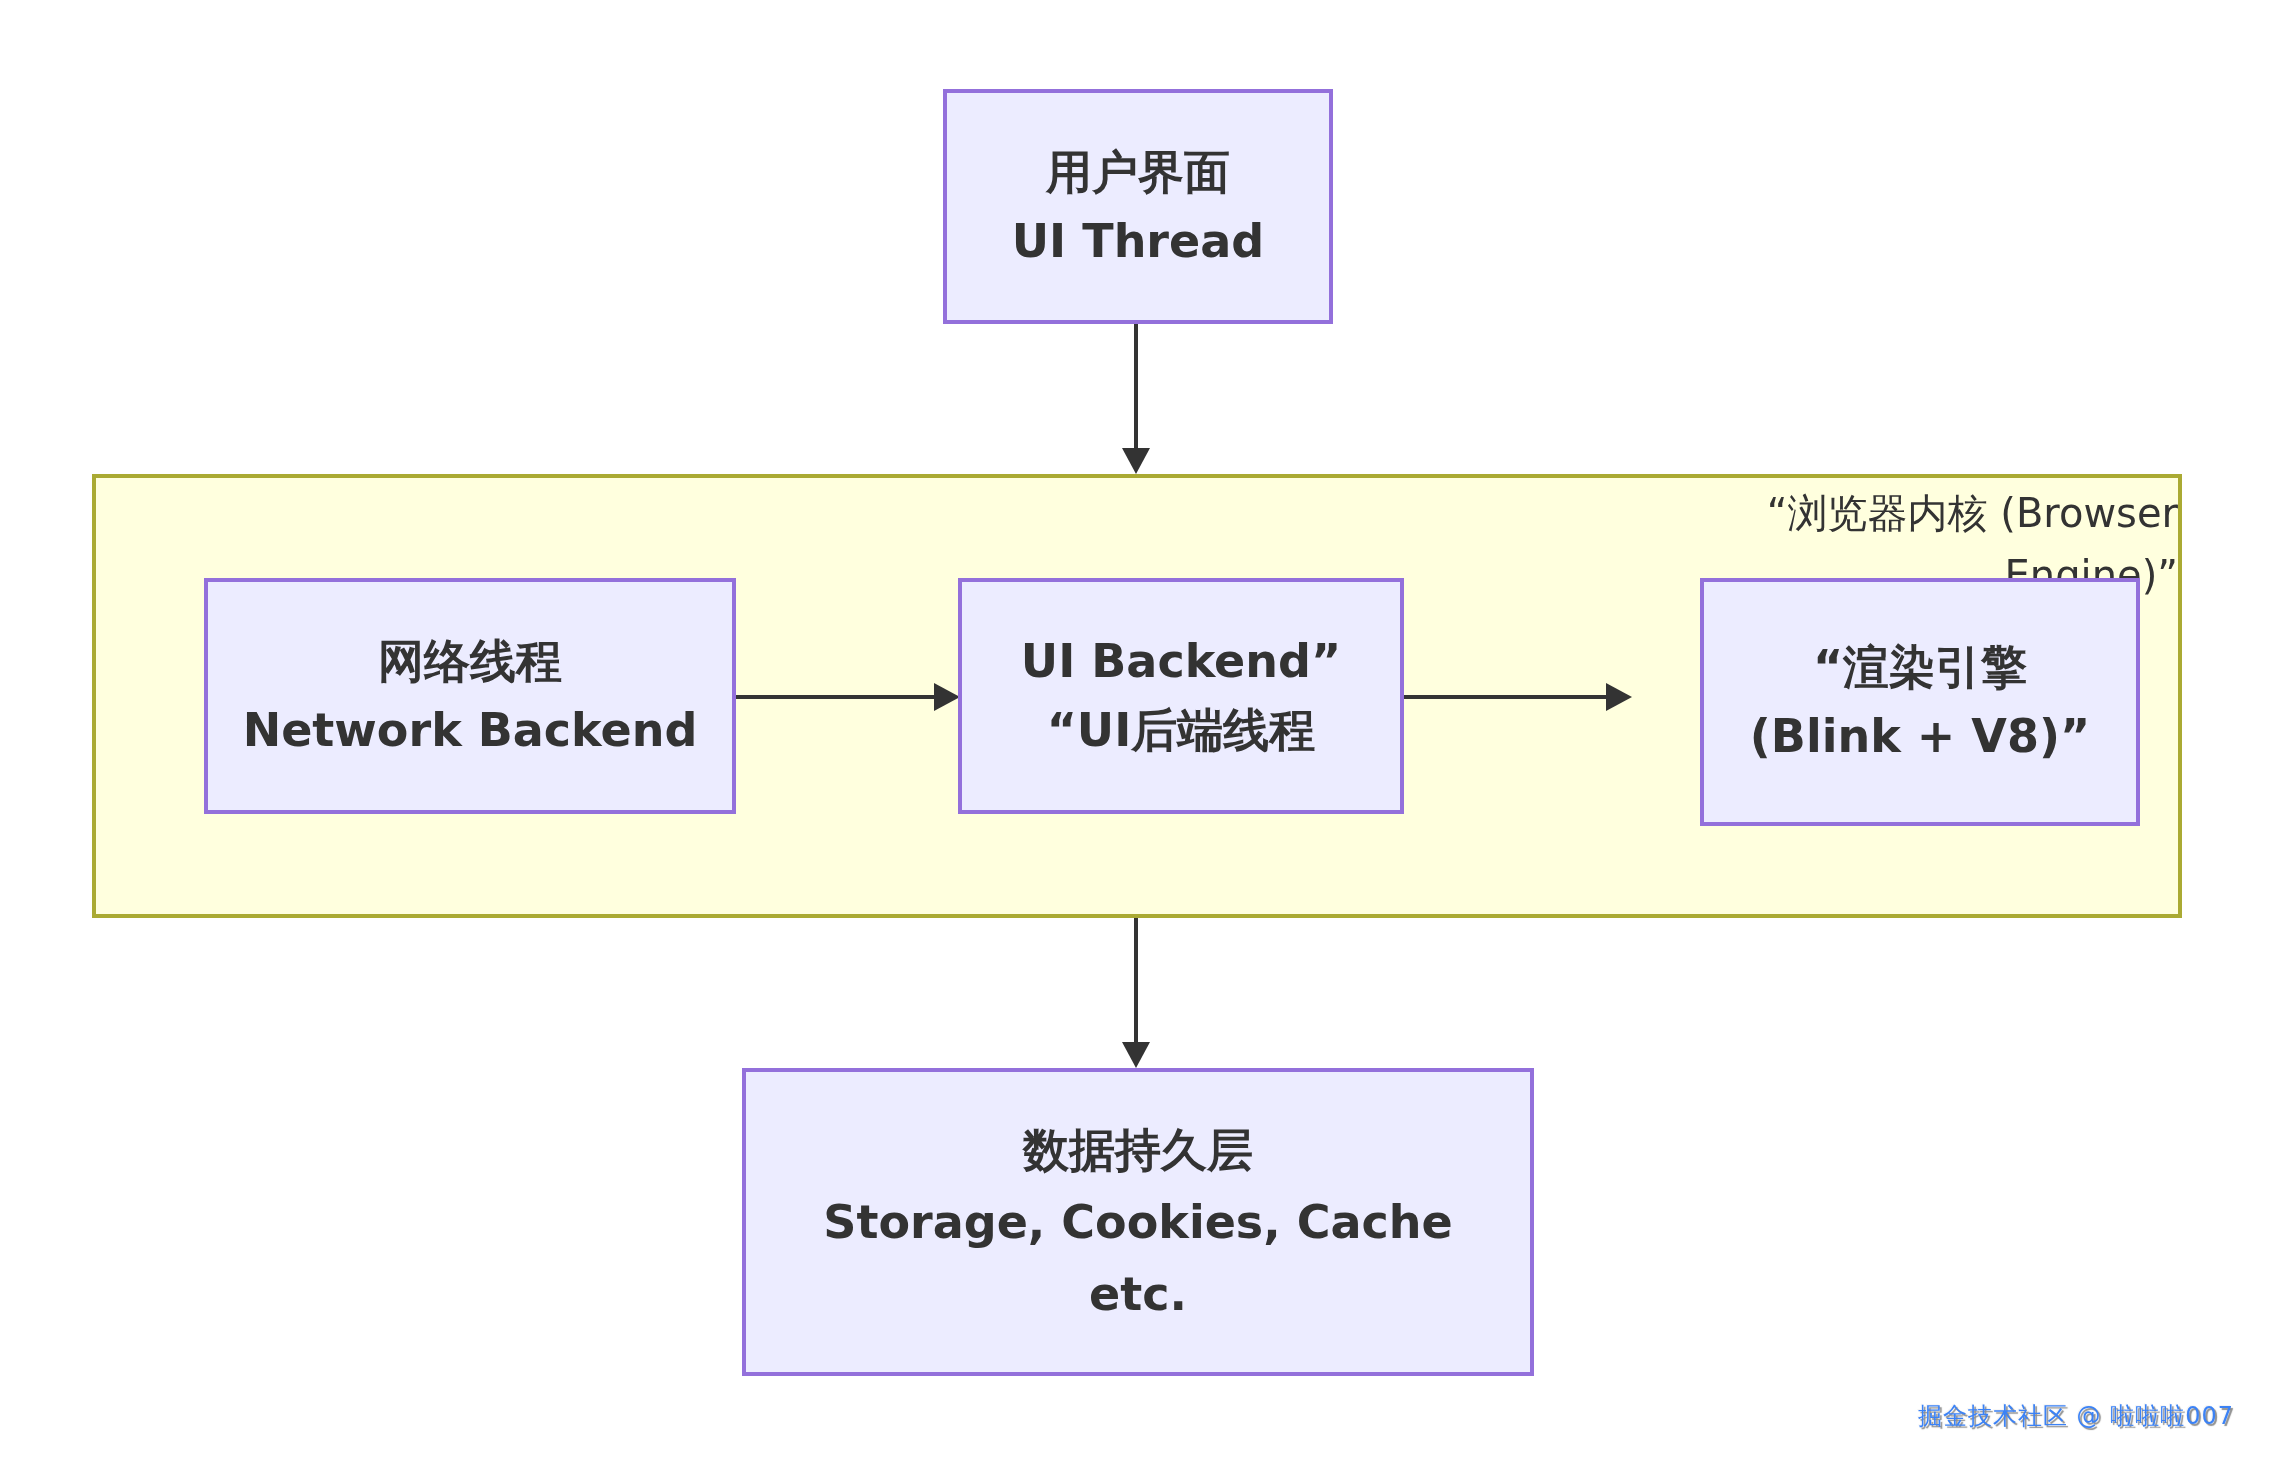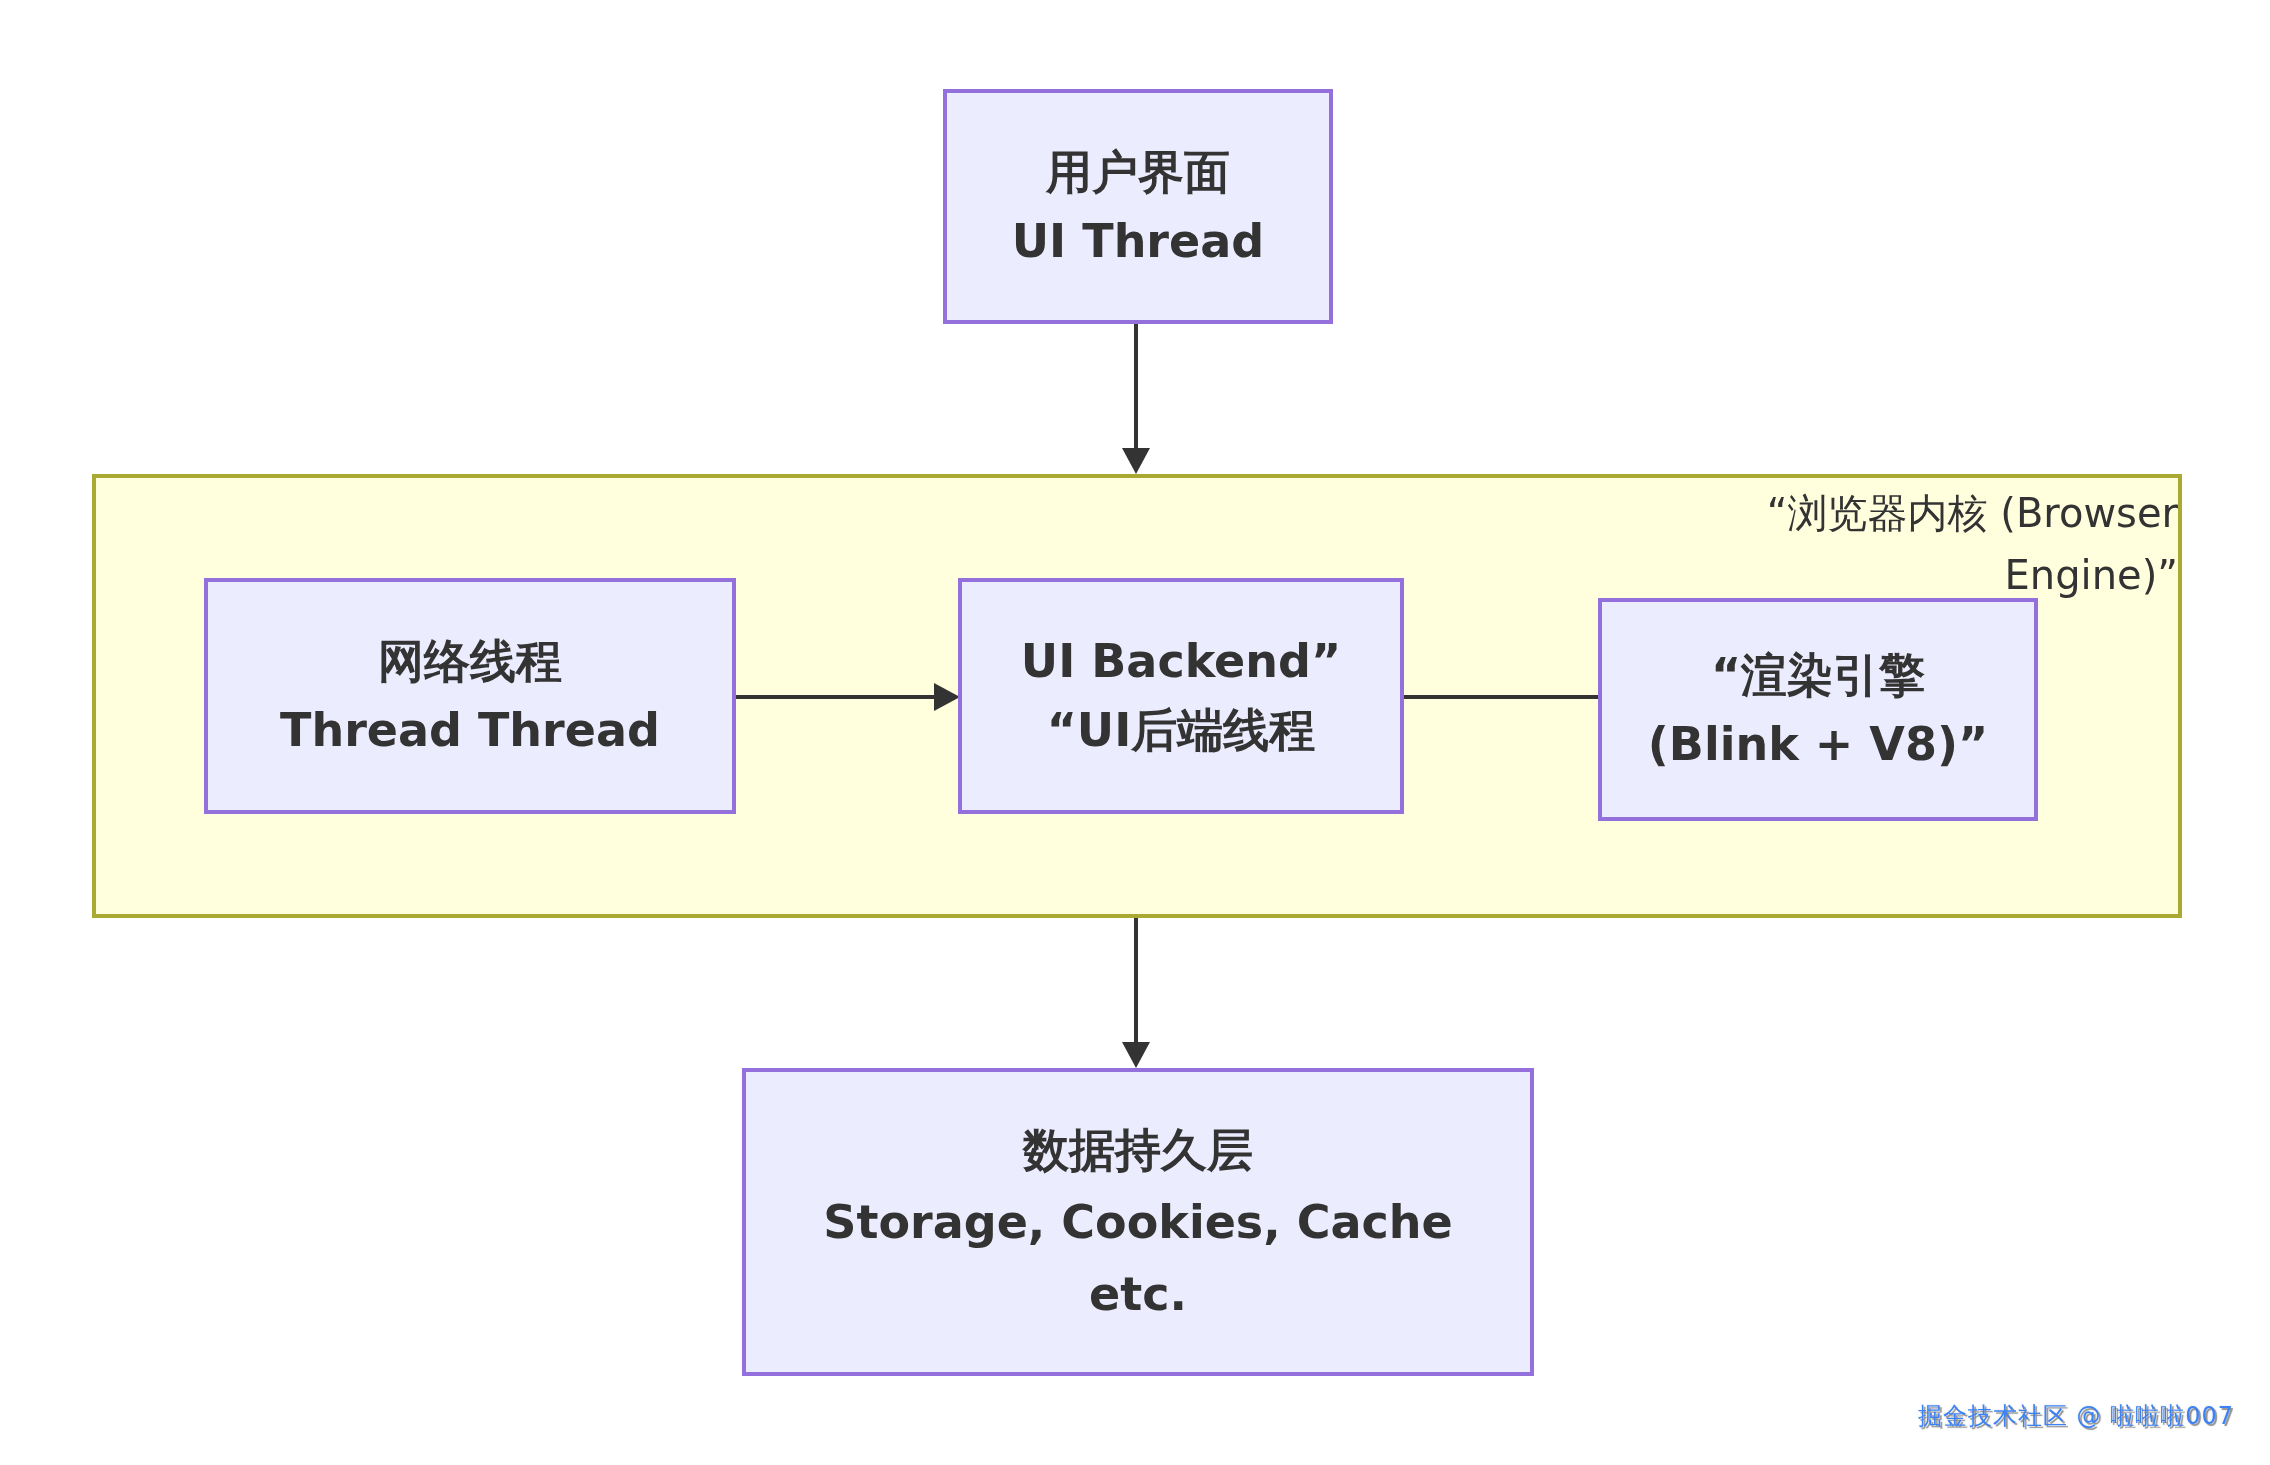--- a/index.html
+++ b/index.html
@@ -15,21 +15,21 @@
   .node{
     position:absolute; z-index:2;
     background:var(--node-fill);
     border:4px solid var(--node-border);
     display:flex; flex-direction:column; align-items:center; justify-content:center;
     text-align:center; font-size:46px; line-height:69px; color:var(--text);font-weight:bold;
   }
   #node-ui-thread{left:943px; top:89px;  width:390px; height:235px;}
   #node-network  {left:204px; top:578px; width:532px; height:236px;text-align:right;}
   #node-backend  {left:958px; top:578px; width:446px; height:236px;}
-  #node-render   {left:1598px;top:578px; width:440px; height:223px;margin-top:20px;}
+  #node-render   {left:1700px;top:578px; width:440px; height:248px;}
   #node-storage  {left:742px; top:1068px;width:792px; height:308px; line-height:72px;}
 
   .engine-container{
     position:absolute; z-index:1;
     left:92px; top:474px; width:2090px; height:444px;
     background:var(--container-fill);
     border:4px solid var(--container-border);
   }
   .engine-title{
     position:absolute; left:0; right:0; top:4px;
@@ -91,21 +91,21 @@
 
   <div class="engine-container">
     <div class="engine-title">
       <div>“浏览器内核 (Browser</div>
       <div>Engine)”</div>
     </div>
   </div>
 
   <div class="node" id="node-network">
     <div>网络线程</div>
-    <div>Thread Thread</div>
+    <div>Network Backend</div>
   </div>
 
   <div class="arrow" id="arrow-network-backend">
     <div class="shaft"></div>
     <div class="head"></div>
   </div>
 
   <div class="node" id="node-backend">
     <div>UI Backend”</div>
     <div>“UI后端线程</div>

